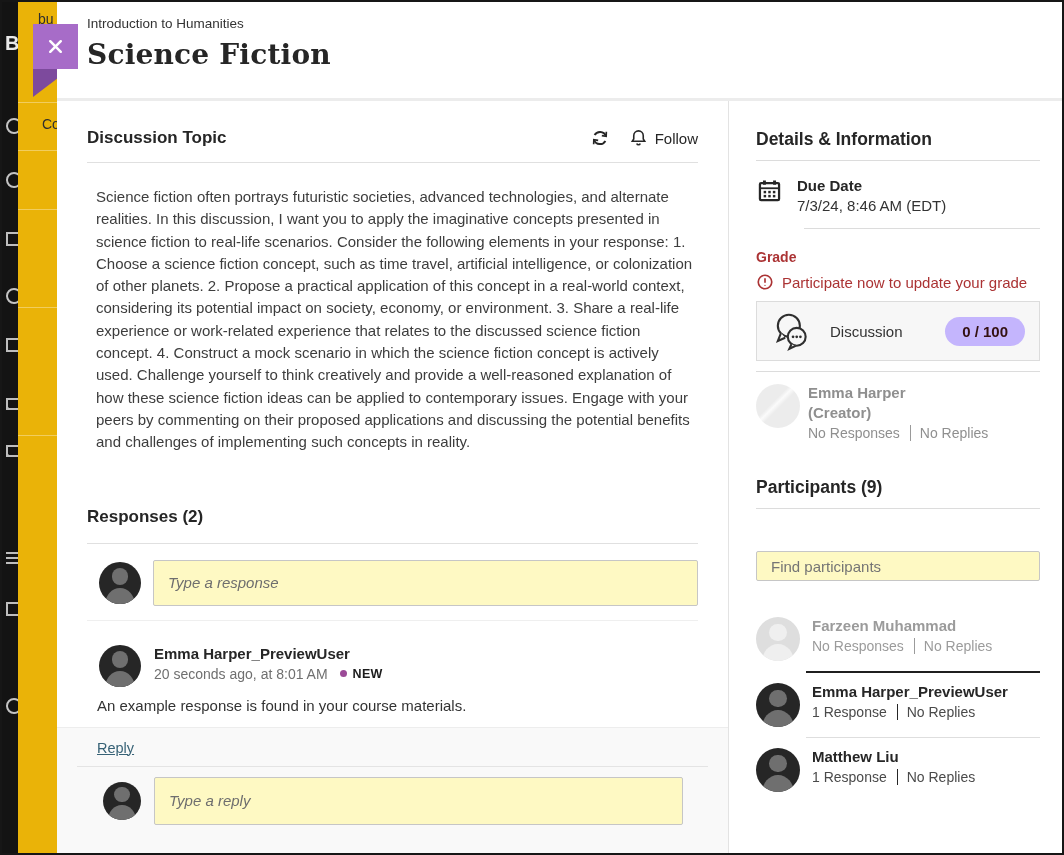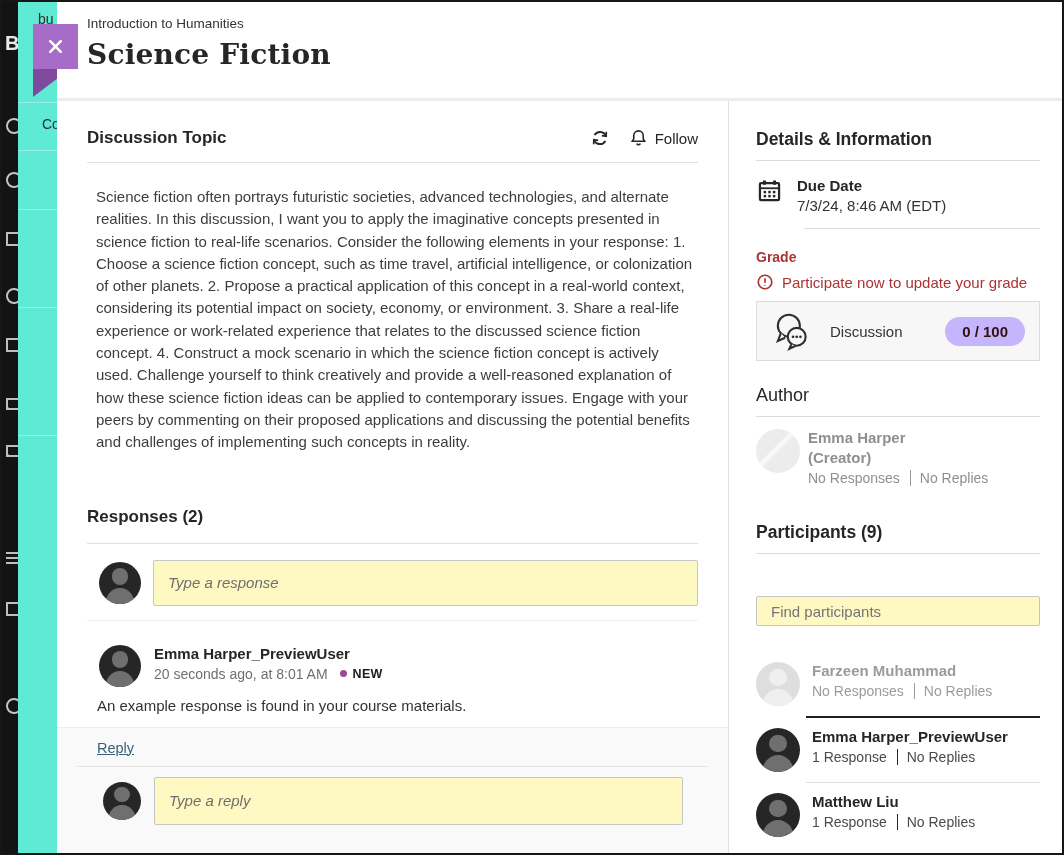--- a/index.html
+++ b/index.html
@@ -19,21 +19,21 @@
   .frag-lines  { width:15px; height:12px; border-top:2px solid #bdbdbd;
                  border-bottom:2px solid #bdbdbd; }
   .frag-lines::after { content:""; display:block; margin-top:3px; border-top:2px solid #bdbdbd; }
   .frag-env { width:16px; height:12px; border:2px solid #bdbdbd; position:relative; overflow:hidden;}
   .frag-env::after{ content:""; position:absolute; left:-3px; top:-6px; width:14px; height:14px;
                     border:2px solid #bdbdbd; transform:rotate(45deg);}
   .nav-logo { position:absolute; left:3px; top:30px; color:#e8e8e8; font-weight:bold;
               font-size:20px; }
 
   .dim-strip { position:absolute; left:16px; top:0; width:39px; height:100%;
-               background:#5eead4; overflow:hidden; z-index:1; }
+               background:#eab308; overflow:hidden; z-index:1; }
   .dim-line { position:absolute; left:0; width:100%; border-top:1px solid rgba(255,255,255,.35); }
   .dim-text { position:absolute; color:#2e2e2e; font-size:14px; }
 
   
   .modal { position:absolute; left:55px; top:0; right:0; bottom:0; background:#fff;
            z-index:2; display:flex; flex-direction:column; }
   .modal-header { height:99px; flex:none; padding:14px 30px 0 30px;
                   border-bottom:3px solid #ececec; }
   .breadcrumb { font-size:13.5px; color:#333; }
   .panel-title { margin-top:7px; font-family:"DejaVu Serif", serif; font-weight:600;
@@ -320,21 +320,20 @@
                 <circle cx="21" cy="25.5" r="1.3"></circle>
                   <circle cx="24.5" cy="25.5" r="1.3"></circle>
                   <circle cx="28" cy="25.5" r="1.3"></circle>
               </g>
             </svg>
           </span>
           <span class="grade-item-label">Discussion</span>
           <span class="grade-pill">0 / 100</span>
         </div>
 
-        <div class="side-h author-h">Author</div>
         <hr class="side-rule">
 
         <div class="author-row">
           <span class="avatar av-44 striped"></span>
           <div>
             <div class="author-name">Emma Harper</div>
             <div class="author-role">(Creator)</div>
             <div class="stats">
               <span>No Responses</span>
               <span class="sep"></span>

